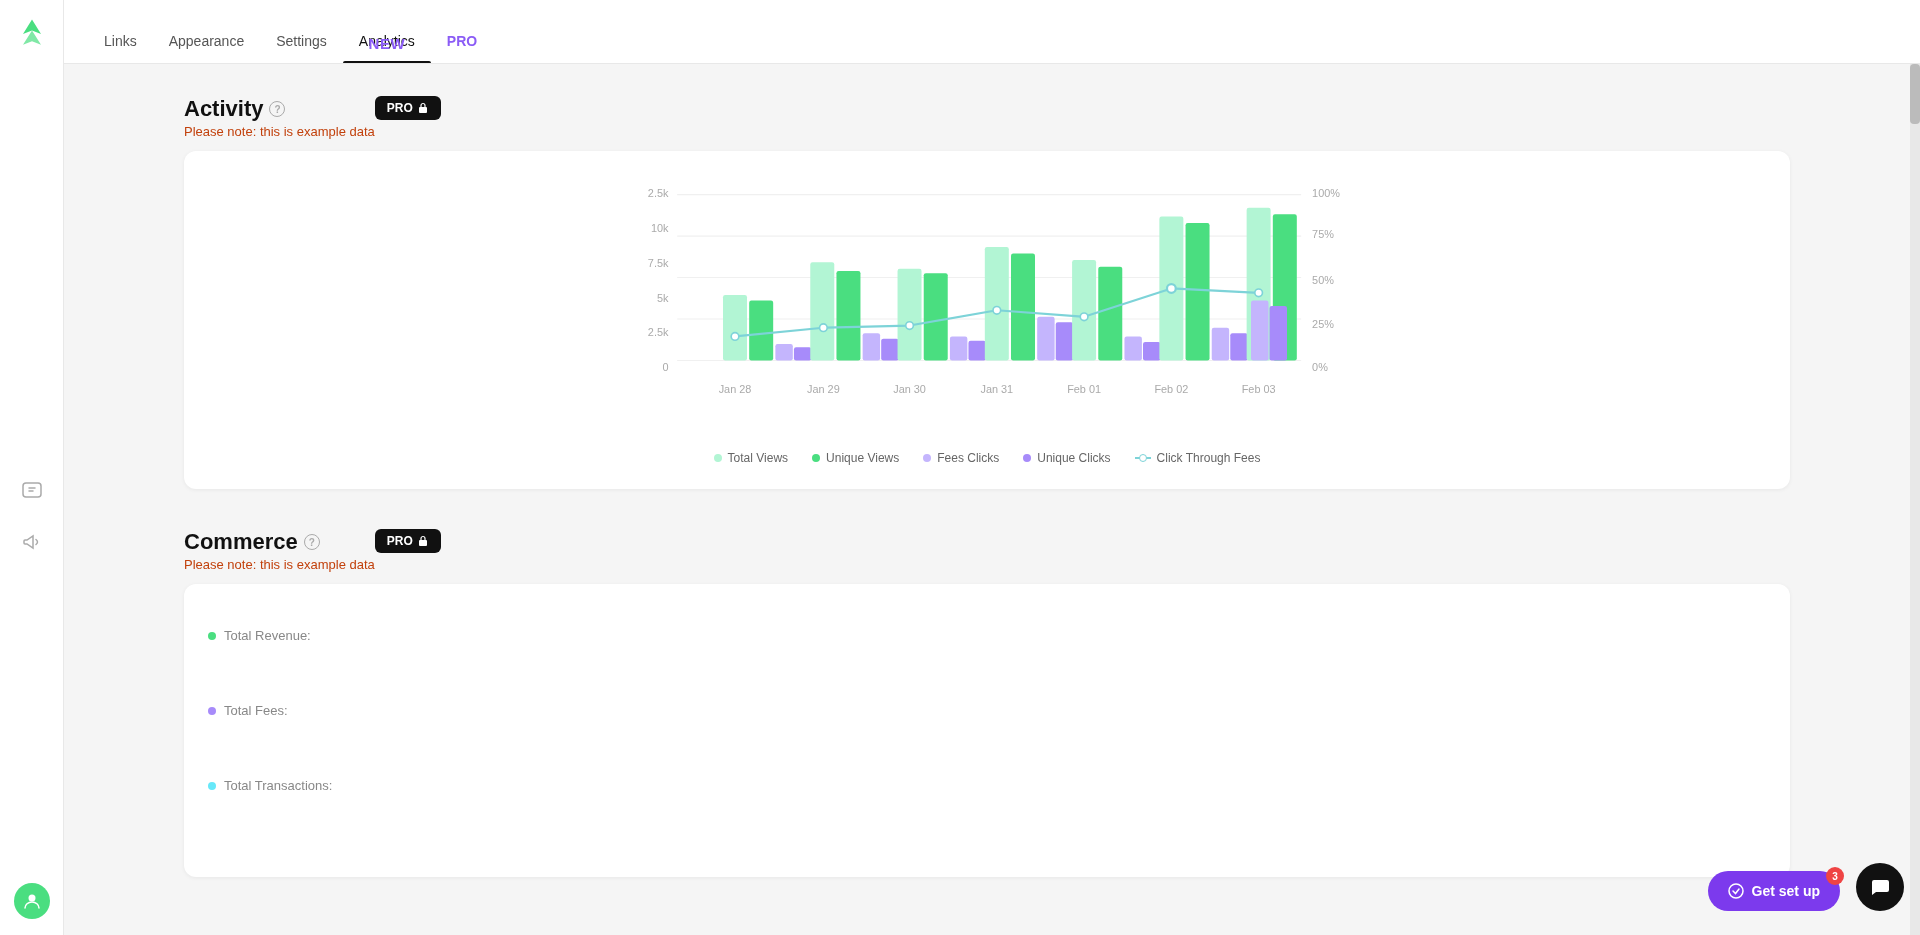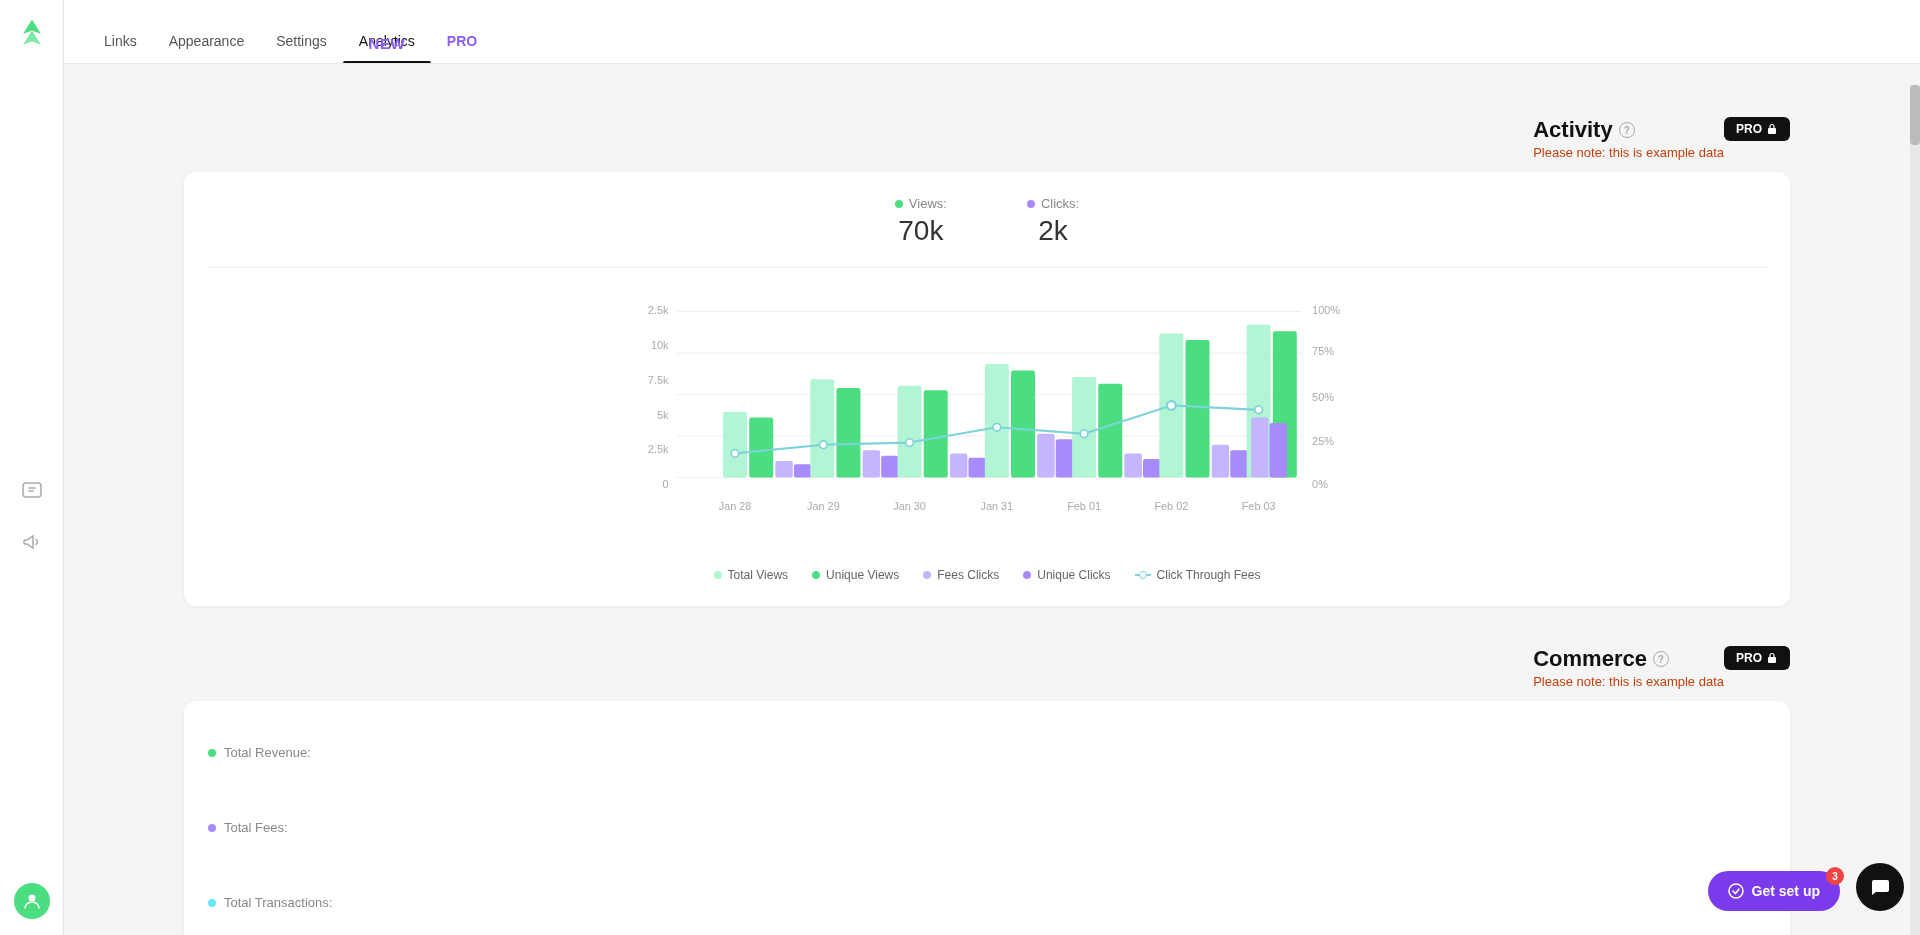--- a/index.html
+++ b/index.html
@@ -39,21 +39,20 @@
       margin-top: auto;
       font-size: 20px;
     }
 
     
     .main {
       flex: 1;
       display: flex;
       flex-direction: column;
       overflow: hidden;
-      gap: 21px;
     }
 
     
     .topnav {
       background: #fff;
       border-bottom: 1px solid #e8e8e8;
       display: flex;
       align-items: flex-end;
       height: 64px;
       padding: 0 24px;
@@ -105,21 +104,21 @@
     }
 
     
     .section-card {
       background: transparent;
       margin-bottom: 40px;
     }
     .section-header {
       display: flex;
       align-items: flex-start;
-      justify-content: flex-end;
+      justify-content: flex-start;
       margin-bottom: 12px;
     }
     .section-title {
       font-size: 22px;
       font-weight: 700;
       color: #111;
       display: flex;
       align-items: center;
       gap: 6px;
     }
@@ -403,36 +402,20 @@
             <span>PRO</span>
             <svg width="12" height="12" viewBox="0 0 12 12" fill="none">
               <rect x="2" y="5" width="8" height="6" rx="1" fill="white"></rect>
               <path d="M4 5V3.5a2 2 0 014 0V5" stroke="white" stroke-width="1.2" fill="none"></path>
             </svg>
           </div>
         </div>
 
         <div class="chart-card">
 
-          <div class="stats-row">
-            <div class="stat-item">
-              <div class="stat-label">
-                <span class="stat-dot" style="background:#4ade80;"></span>
-                <span>Views:</span>
-              </div>
-              <div class="stat-value">70k</div>
-            </div>
-            <div class="stat-item">
-              <div class="stat-label">
-                <span class="stat-dot" style="background:#a78bfa;"></span>
-                <span>Clicks:</span>
-              </div>
-              <div class="stat-value">2k</div>
-            </div>
-          </div>
 
           <div class="chart-area">
             <svg class="chart-svg" viewBox="0 0 640 220" xmlns="http://www.w3.org/2000/svg">
 
               <text x="28" y="20" font-size="10" fill="#aaa" text-anchor="end">2.5k</text>
               <text x="28" y="52" font-size="10" fill="#aaa" text-anchor="end">10k</text>
               <text x="28" y="84" font-size="10" fill="#aaa" text-anchor="end">7.5k</text>
               <text x="28" y="116" font-size="10" fill="#aaa" text-anchor="end">5k</text>
               <text x="28" y="148" font-size="10" fill="#aaa" text-anchor="end">2.5k</text>
               <text x="28" y="180" font-size="10" fill="#aaa" text-anchor="end">0</text>

